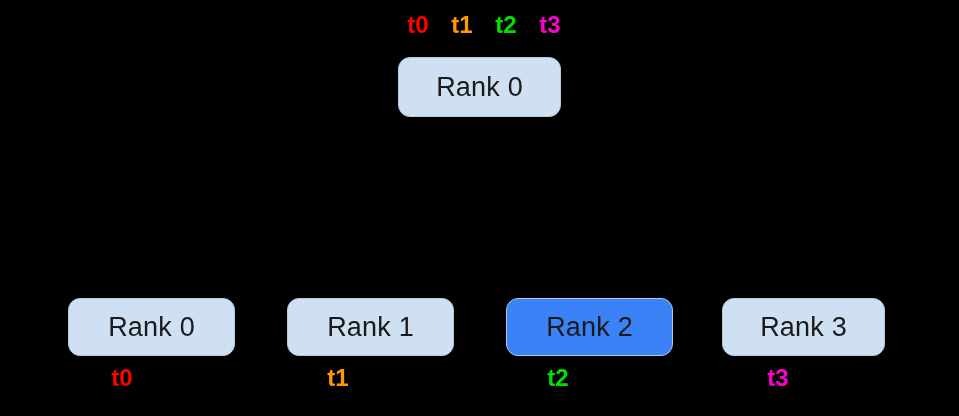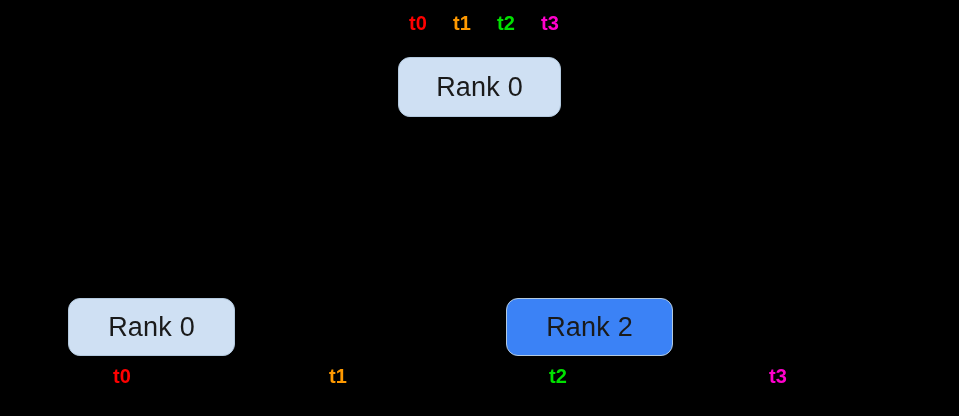--- a/index.html
+++ b/index.html
@@ -32,21 +32,21 @@
     color: #1a1a1a;
     font-size: 27px;
     line-height: 1;
     letter-spacing: 0.2px;
     white-space: nowrap;
   }
 
   
   .tag {
     position: absolute;
-    font-size: 20px;
+    font-size: 24px;
     font-weight: bold;
     line-height: 1;
     white-space: nowrap;
     text-align: center;
   }
   .tag-top   { top: 13px; width: 40px; }
   .tag-below { width: 40px; }
 </style>
 </head>
 <body style="background: rgb(0, 0, 0);">
@@ -60,22 +60,28 @@
 
   <div class="rank-box" style="left: 398px; top: 57px; width: 163px; height: 60px; background: rgb(207, 224, 243); border-color: rgb(179, 201, 222);">
     <span class="rank-box-label" style="color: rgb(26, 26, 26);">Rank 0</span>
   </div>
 
   <div class="rank-box" style="left: 68px; top: 298px; width: 167px; height: 58px; background: rgb(207, 224, 243); border-color: rgb(179, 201, 222);">
     <span class="rank-box-label" style="color: rgb(26, 26, 26);">Rank 0</span>
   </div>
   <div class="tag tag-below" style="left: 102px; top: 366px; color: rgb(255, 0, 0);">t0</div>
 
+  <div class="rank-box" style="left: 287px; top: 298px; width: 167px; height: 58px; background: rgb(207, 224, 243); border-color: rgb(179, 201, 222);">
+    <span class="rank-box-label" style="color: rgb(26, 26, 26);">Rank 1</span>
+  </div>
   <div class="tag tag-below" style="left: 318px; top: 366px; color: rgb(255, 153, 0);">t1</div>
 
   <div class="rank-box" style="left: 506px; top: 298px; width: 167px; height: 58px; background: #3b82f6; border-color: rgb(179, 201, 222);">
     <span class="rank-box-label" style="color: rgb(26, 26, 26);">Rank 2</span>
   </div>
   <div class="tag tag-below" style="left: 538px; top: 366px; color: rgb(0, 224, 0);">t2</div>
 
+  <div class="rank-box" style="left: 722px; top: 298px; width: 163px; height: 58px; background: rgb(207, 224, 243); border-color: rgb(179, 201, 222);">
+    <span class="rank-box-label" style="color: rgb(26, 26, 26);">Rank 3</span>
+  </div>
   <div class="tag tag-below" style="left: 758px; top: 366px; color: rgb(255, 0, 204);">t3</div>
 
 </div>
 
 </body></html>

